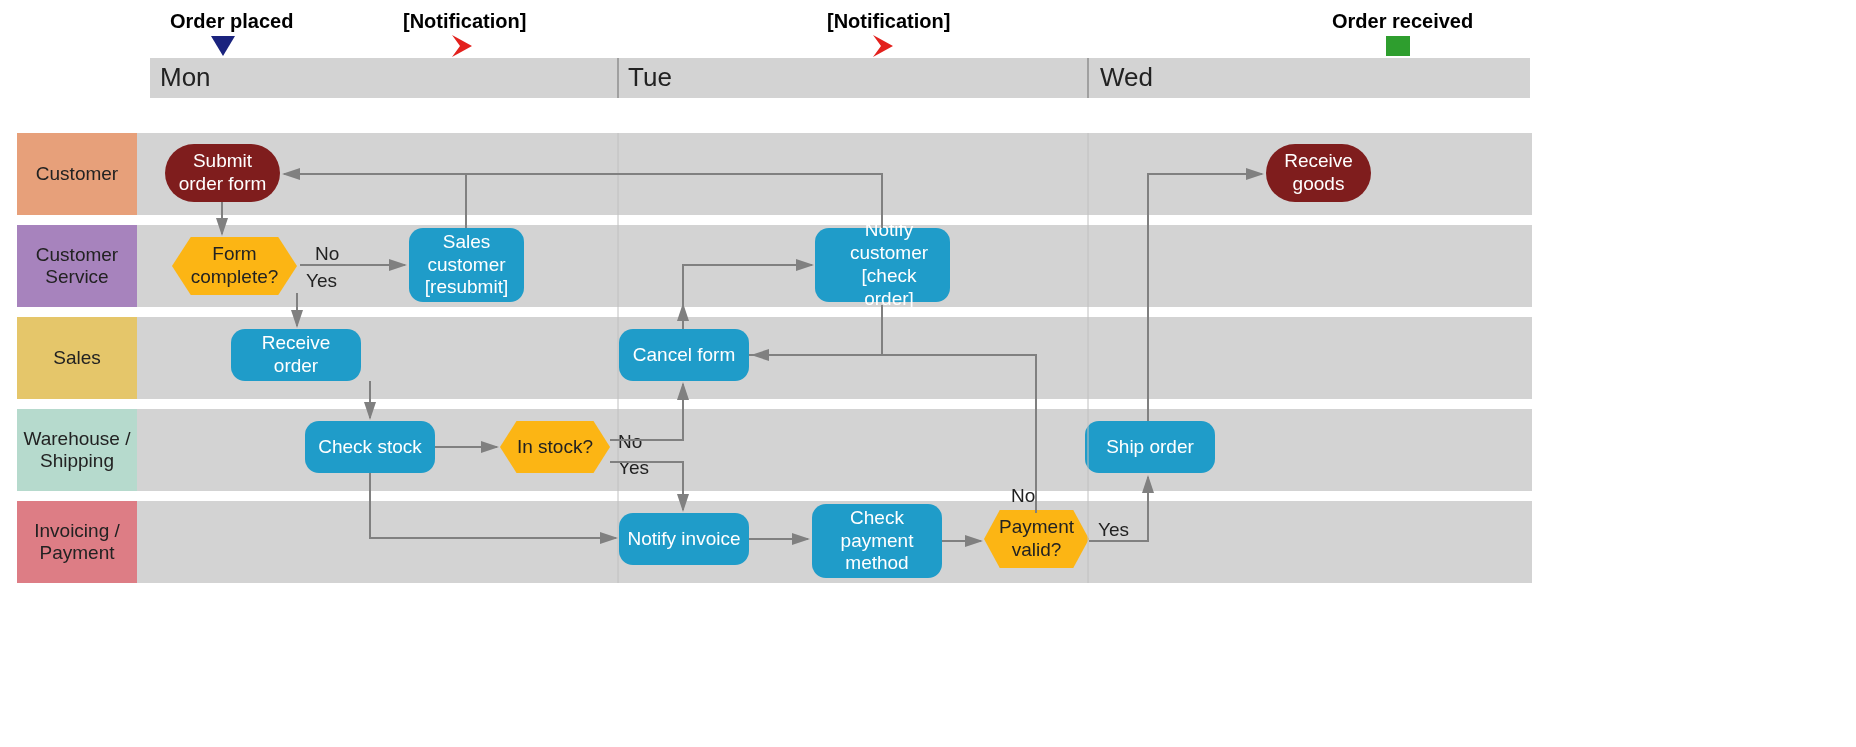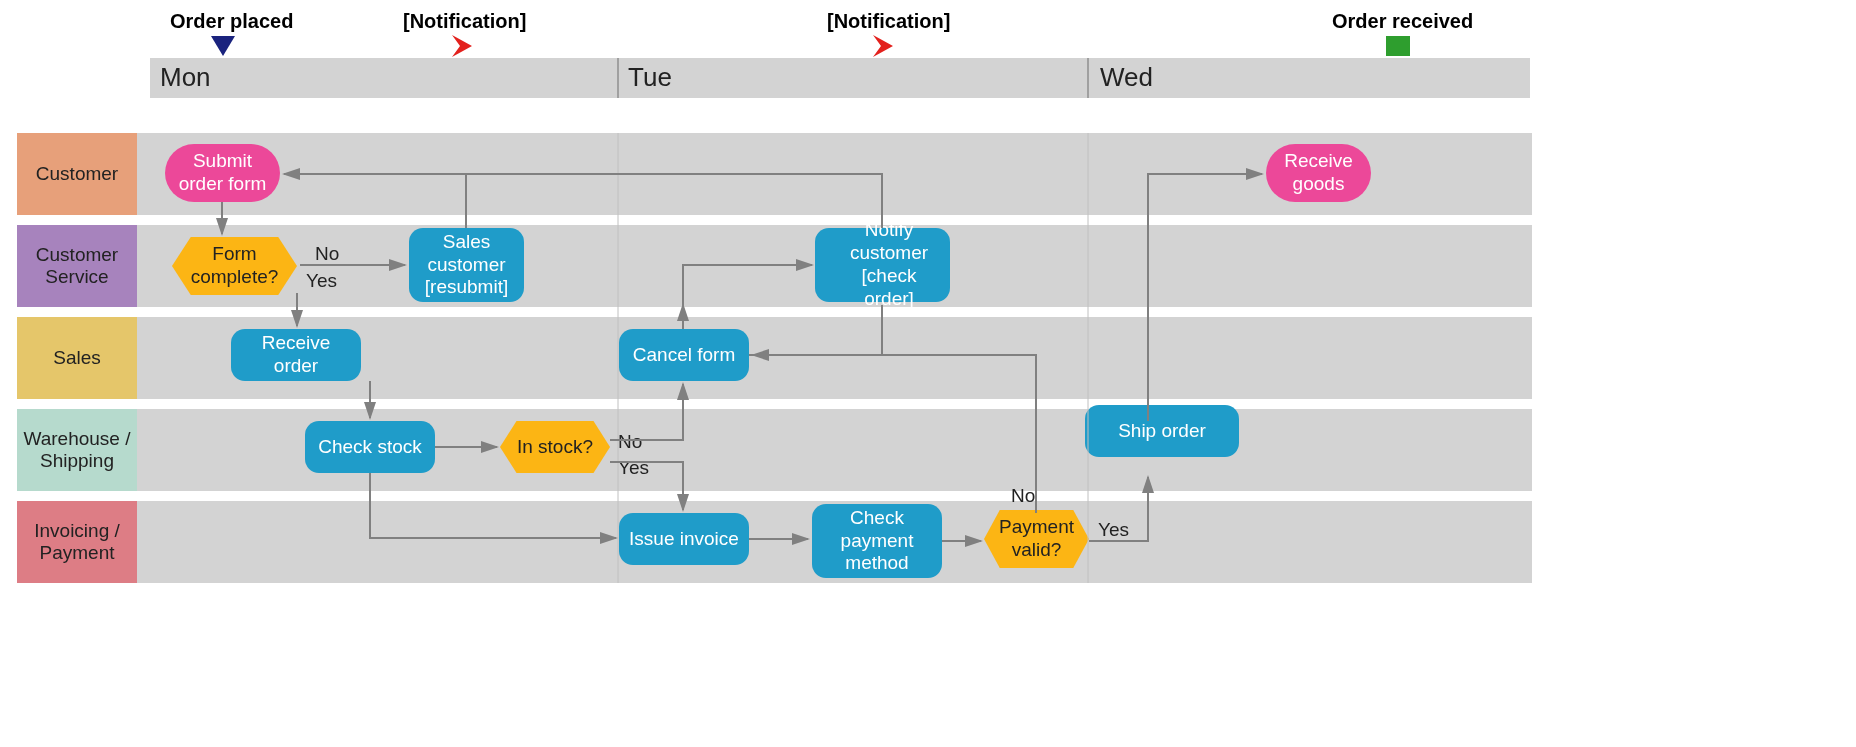--- a/index.html
+++ b/index.html
@@ -10,21 +10,21 @@
   .milestone-label{position:absolute;font-size:20px;font-weight:bold;color:#000;}
   .triangle-down{position:absolute;width:0;height:0;border-left:12px solid transparent;border-right:12px solid transparent;border-top:20px solid #1a237e;}
   .green-square{position:absolute;width:24px;height:20px;background:#2e9e2e;}
   
   .lane-header{position:absolute;left:17px;width:120px;display:flex;align-items:center;justify-content:center;font-size:19px;color:#222;text-align:center;line-height:1.15;}
   
   .lane-body{position:absolute;left:137px;right:0;background:#d3d3d3;}
   
   .task{position:absolute;background:#1f9cc9;color:#fff;border-radius:14px;display:flex;align-items:center;justify-content:center;text-align:center;font-size:19px;line-height:1.2;padding:4px 8px;box-sizing:border-box;}
   
-  .pill{position:absolute;background:#ec4899;color:#fff;border-radius:30px;display:flex;align-items:center;justify-content:center;text-align:center;font-size:19px;line-height:1.2;padding:0 8px;box-sizing:border-box;}
+  .pill{position:absolute;background:#7f1d1d;color:#fff;border-radius:30px;display:flex;align-items:center;justify-content:center;text-align:center;font-size:19px;line-height:1.2;padding:0 8px;box-sizing:border-box;}
   
   .decision{position:absolute;background:#fcb514;color:#222;display:flex;align-items:center;justify-content:center;text-align:center;font-size:19px;line-height:1.2;padding:4px 8px;box-sizing:border-box;
     clip-path:polygon(15% 0,85% 0,100% 50%,85% 100%,15% 100%,0 50%);}
   
   .edge-label{position:absolute;font-size:19px;color:#222;}
   
   svg.arrows{position:absolute;left:0;top:0;pointer-events:none;}
 </style>
 </head>
 <body>
@@ -65,23 +65,23 @@
 
   <div class="decision" style="left:172px;top:237px;width:125px;height:58px;">Form complete?</div>
   <div class="task" style="left:409px;top:228px;width:115px;height:74px;">Sales customer [resubmit]</div>
   <div class="task" style="left:815px;top:228px;width:135px;height:74px;padding-left:21px;">Notify customer [check order]</div>
 
   <div class="task" style="left:231px;top:329px;width:130px;height:52px;">Receive order</div>
   <div class="task" style="left:619px;top:329px;width:130px;height:52px;">Cancel form</div>
 
   <div class="task" style="left:305px;top:421px;width:130px;height:52px;">Check stock</div>
   <div class="decision" style="left:500px;top:421px;width:110px;height:52px;">In stock?</div>
-  <div class="task" style="left:1085px;top:405px;width:154px;height:52px;">Ship order</div>
+  <div class="task" style="left:1085px;top:421px;width:130px;height:52px;">Ship order</div>
 
-  <div class="task" style="left:619px;top:513px;width:130px;height:52px;">Issue invoice</div>
+  <div class="task" style="left:619px;top:513px;width:130px;height:52px;">Notify invoice</div>
   <div class="task" style="left:812px;top:504px;width:130px;height:74px;">Check payment method</div>
   <div class="decision" style="left:984px;top:510px;width:105px;height:58px;">Payment valid?</div>
 
   <div class="edge-label" style="left:315px;top:243px;">No</div>
   <div class="edge-label" style="left:306px;top:270px;">Yes</div>
   <div class="edge-label" style="left:618px;top:431px;">No</div>
   <div class="edge-label" style="left:618px;top:457px;">Yes</div>
   <div class="edge-label" style="left:1011px;top:485px;">No</div>
   <div class="edge-label" style="left:1098px;top:519px;">Yes</div>
 

